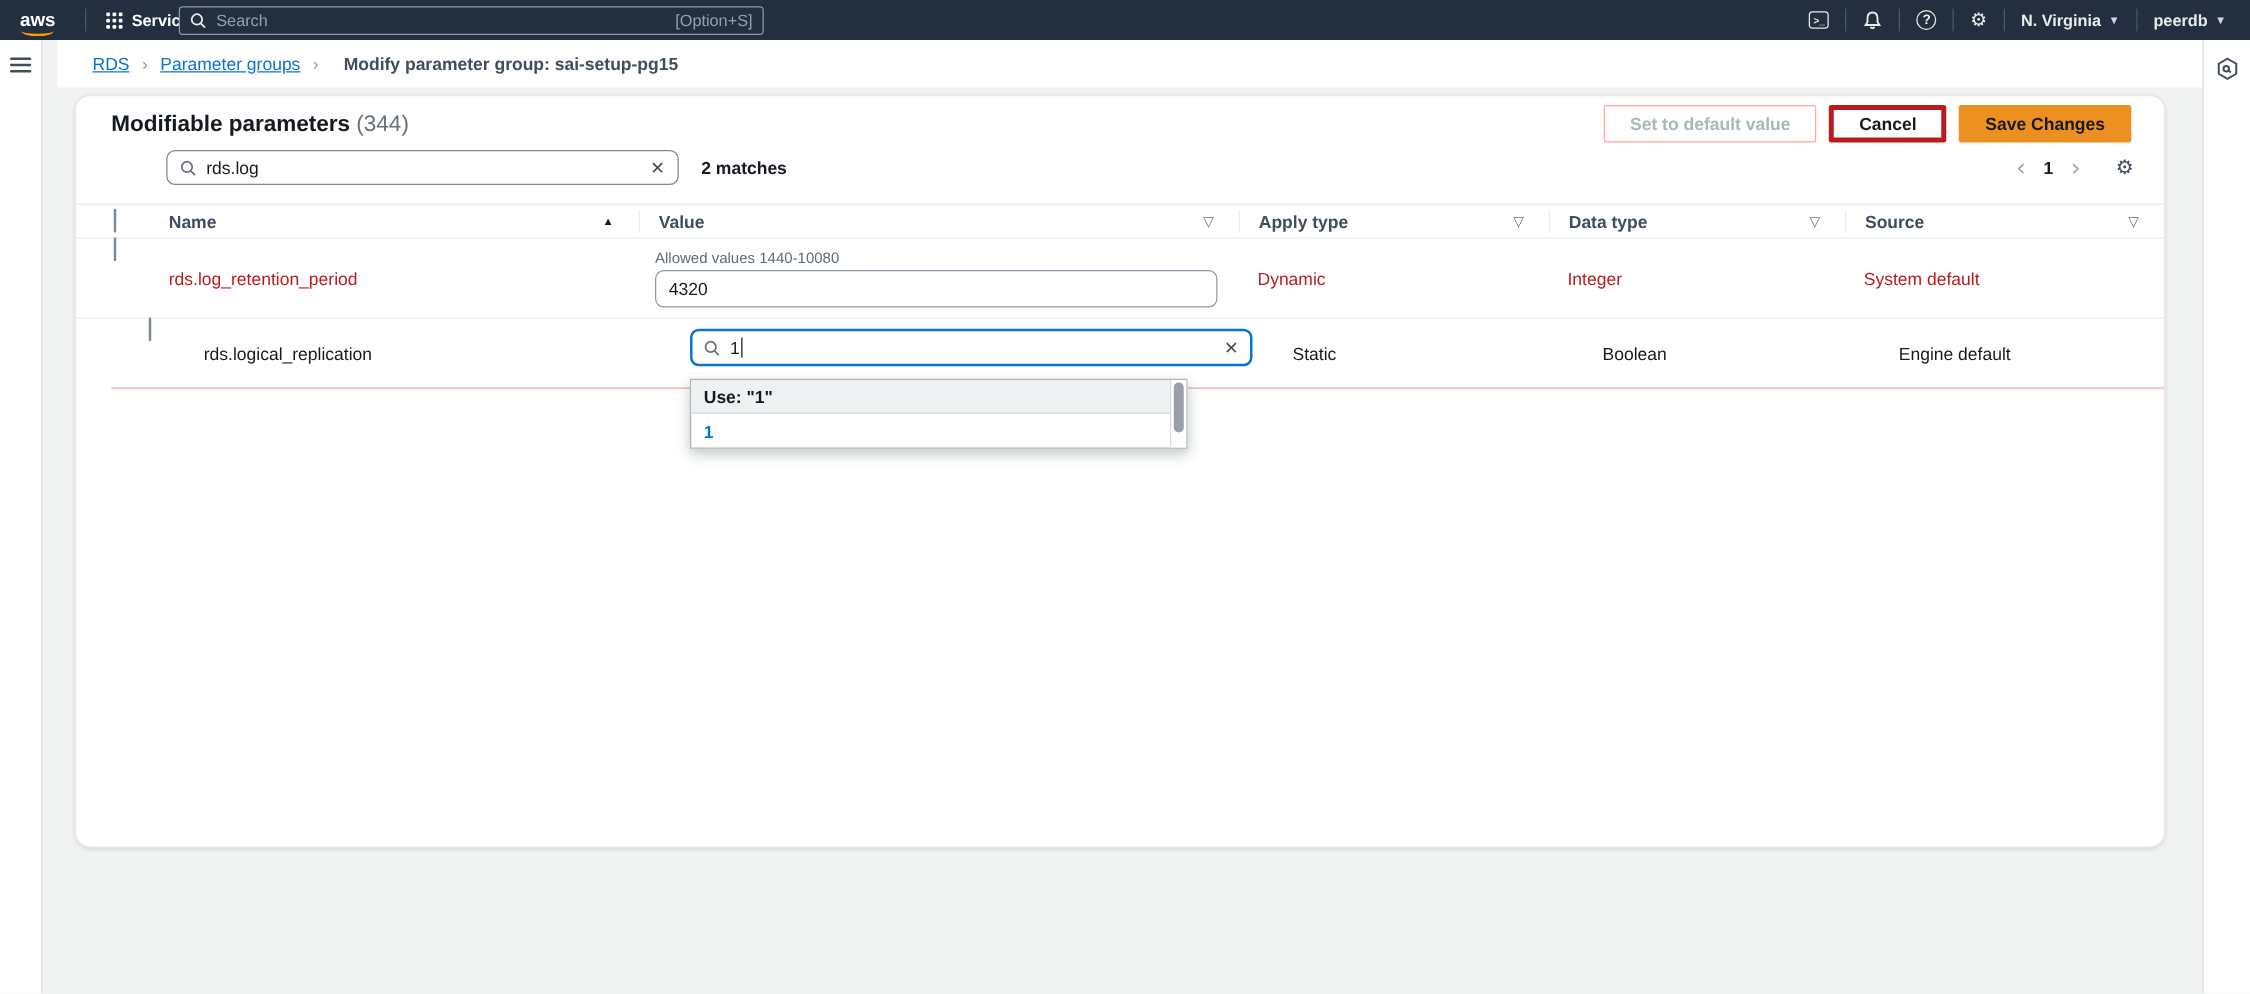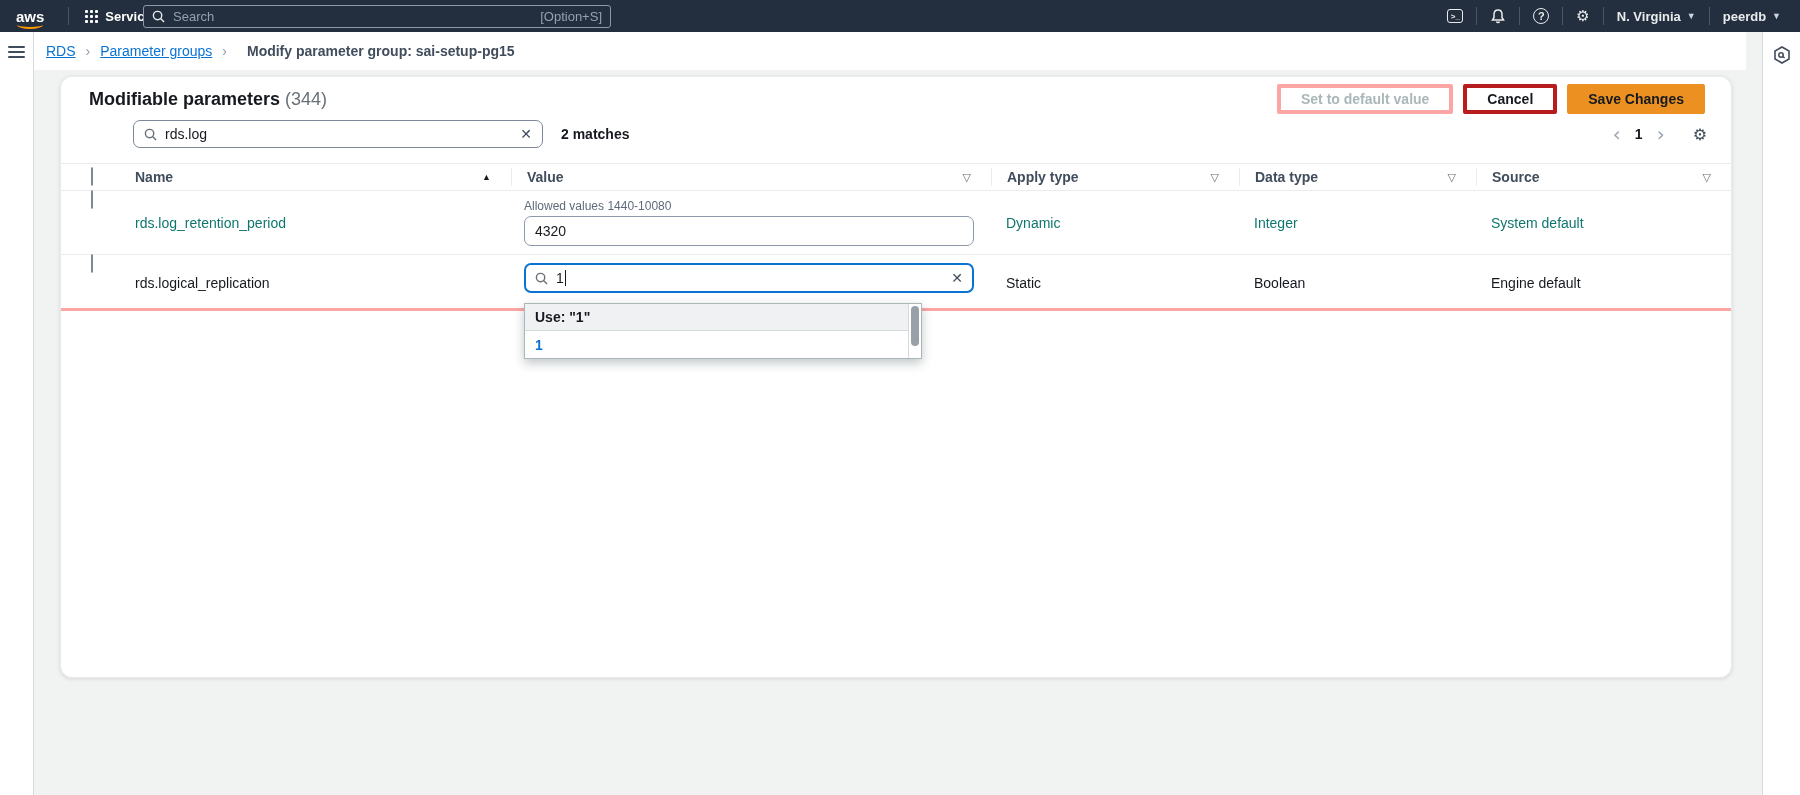--- a/index.html
+++ b/index.html
@@ -36,35 +36,35 @@
   .gear-glyph { font-family:"DejaVu Sans", sans-serif; font-size:15px; color:#e9ebed; font-weight:400; }
 
   
   .left-rail { position:absolute; top:32px; left:0; width:34px; height:763px; background:#fff; border-right:1px solid #d5dbdb; z-index:20; }
   .hamburger { margin:14px auto 0; width:17px; cursor:pointer; }
   .hamburger i { display:block; height:2px; background:#414d5c; margin-bottom:3px; border-radius:1px; }
   .right-rail { position:absolute; top:32px; right:0; width:38px; height:763px; background:#fff; border-left:1px solid #d5dbdb; z-index:20; }
   .rail-icon { margin:12px auto 0; width:22px; height:22px; display:flex; align-items:center; justify-content:center; cursor:pointer; }
 
   
-  .crumb-band { position:absolute; top:32px; left:18px; width:1728px; height:38px; background:#fff; display:flex; align-items:center; padding-left:28px; }
+  .crumb-band { position:absolute; top:32px; left:46px; width:1728px; height:38px; background:#fff; display:flex; align-items:center; padding-left:28px; }
   .crumb-link { color:#0972d3; font-size:14px; text-decoration:underline; cursor:pointer; }
   .crumb-sep { color:#8d99a8; margin:0 10px; font-size:14px; }
   .crumb-current { color:#414d5c; font-size:14px; font-weight:700;margin-left:10px; }
 
   
   .card { position:absolute; left:60px; top:76px; width:1672px; height:602px; background:#fff;
           border:1px solid #e9ebed; border-radius:12px; box-shadow:0 1px 4px rgba(0,28,36,.12); z-index:10; }
 
   .card-header { position:absolute; top:4px; left:28px; right:26px; height:36px; display:flex; align-items:center; justify-content:space-between; }
   .page-title { font-size:18px; font-weight:700; color:#16191f; }
   .page-title .count { font-weight:400; color:#687078; }
   .hdr-buttons { display:flex; gap:10px; }
   .btn { height:30px; padding:0 20px; font-size:14px; font-weight:700; border-radius:2px; cursor:pointer; font-family:"Liberation Sans",sans-serif; }
-  .btn-disabled { background:#fff; color:#aab7b8; border:4px solid #fca5a5; cursor:default; }
+  .btn-disabled { background:#fff; color:#aab7b8; border:1px solid #fca5a5; cursor:default; }
   .btn-normal { background:#fff; color:#16191f; border:4px solid #b91c1c; }
   .btn-primary { background:#ec9121; color:#16191f; border:1px solid #ec9121; }
 
   .filter-row { position:absolute; top:42px; left:28px; right:24px; height:30px; display:flex; align-items:center;margin-left:44px; }
   .filter-input { width:410px; height:28px; border:1px solid #7d8998; border-radius:7px; display:flex; align-items:center; padding:0 10px; gap:8px; background:#fff; }
   .filter-input input { flex:1; border:none; outline:none; font-size:14px; color:#16191f; font-family:"Liberation Sans",sans-serif; }
   .x-btn { color:#414d5c; font-size:14px; cursor:pointer; line-height:1; }
   .matches { margin-left:18px; font-size:14px; font-weight:700; color:#16191f; }
   .pager { margin-left:auto; display:flex; align-items:center; gap:14px; }
   .pg-chevron { color:#9ba7b6; font-size:20px; line-height:1; cursor:pointer; font-family:"DejaVu Sans",sans-serif; }
@@ -78,23 +78,23 @@
   .th { display:flex; align-items:center; justify-content:space-between; height:18px; font-size:14px; font-weight:700; color:#414d5c; padding-right:20px; cursor:pointer; }
   .th-border { border-left:1px solid #e9ebed; }
   .sort-asc { color:#16191f; font-size:9px; }
   .filter-tri { color:#687078; font-size:11px; font-family:"DejaVu Sans",sans-serif; }
   .cell-pad { padding-left:15px; }
   .name-pad { padding-left:18px; }
   .cbx { width:14px; height:14px; border:1px solid #7d8998; border-radius:2px; margin-left:30px; background:#fff; cursor:pointer; }
   .thead .cbx { margin-top:0; }
 
   .row1 { height:64px; border-bottom:1px solid #e9ebed; }
-  .row1 .txt { padding-top:24px; font-size:14px; color:#0f766e; }
+  .row1 .txt { padding-top:24px; font-size:14px; color:#b91c1c; }
   .row1 .cbx { margin-top:25px; }
-  .row2 { height:56px; border-bottom:3px solid #fca5a5; }
+  .row2 { height:56px; border-bottom:1px solid #fca5a5;margin-left:28px; }
   .row2 .txt { padding-top:20px; font-size:14px; color:#16191f; }
   .row2 .cbx { margin-top:21px; }
 
   .vwrap { margin-left:13px; width:450px; position:relative; }
   .hint { padding-top:8px; font-size:12px; color:#5f6b7a; }
   .val-input { margin-top:3px; width:450px; height:30px; border:1px solid #8d99a8; border-radius:7px; padding:0 10px;
                font-size:14px; color:#16191f; outline:none; font-family:"Liberation Sans",sans-serif; background:#fff; }
 
   .combo { margin-top:8px; width:450px; height:30px; border:2px solid #0972d3; border-radius:7px; background:#fff;
            display:flex; align-items:center; padding:0 9px; gap:8px; }

